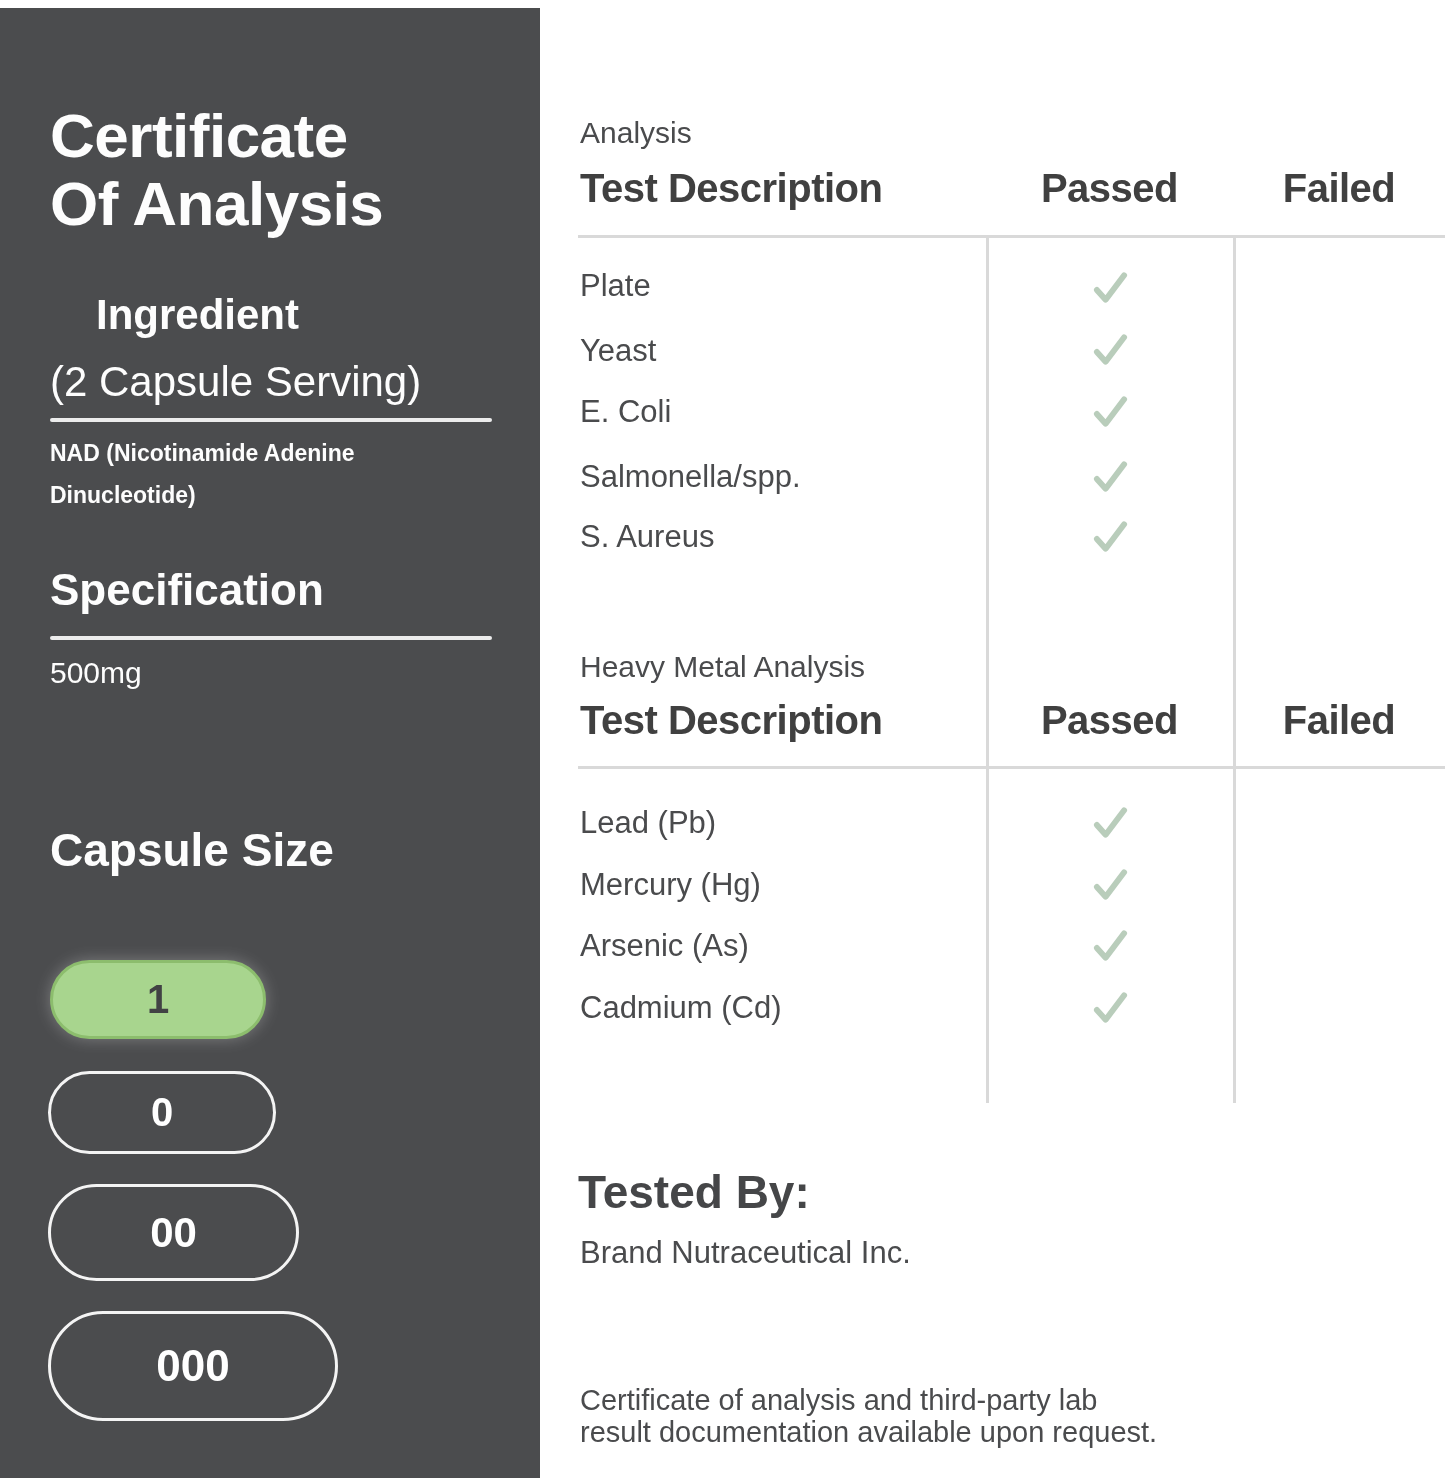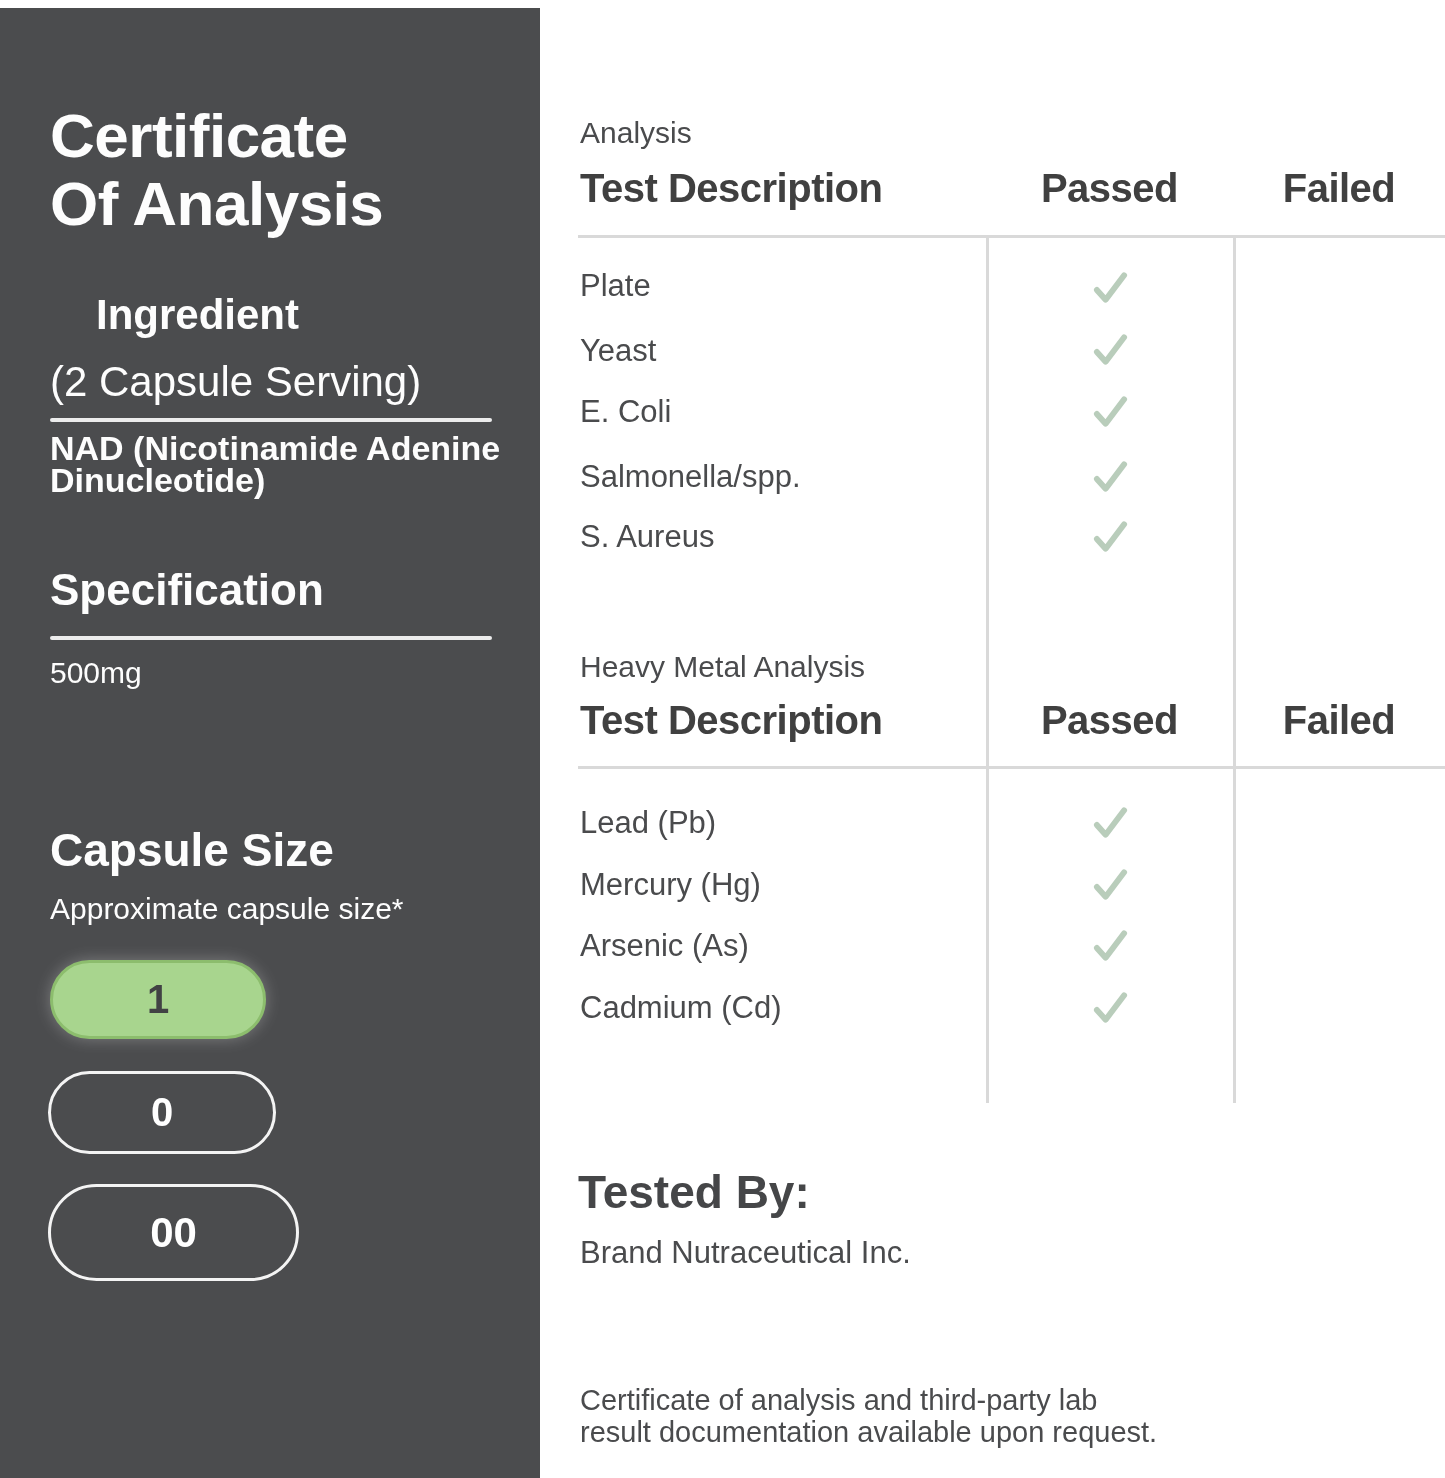--- a/index.html
+++ b/index.html
@@ -14,21 +14,21 @@
     background:#4b4c4e;border-right:2px solid #3e3e40;box-sizing:border-box;
     color:#fdfdfd;
   }
   .sb-abs{position:absolute;left:50px;}
   .sb-title{top:94px;font-size:62px;font-weight:700;line-height:68px;white-space:pre-line;letter-spacing:-0.5px;}
   .sb-ing-head{top:283px;font-size:42px;font-weight:700;margin-left:46px;}
   .sb-ing-sub{top:350px;font-size:42px;font-weight:400;}
   .sb-rule{position:absolute;left:50px;width:442px;height:4px;background:#ececec;border-radius:2px;}
   .sb-rule1{top:410px;}
   .sb-rule2{top:628px;}
-  .sb-ing-val{top:424px;font-size:34px;font-weight:600;line-height:32px;white-space:pre-line;}
+  .sb-ing-val{top:424px;font-size:23px;font-weight:600;line-height:42px;white-space:pre-line;}
   .sb-spec-head{top:557px;font-size:44px;font-weight:700;}
   .sb-spec-val{top:648px;font-size:30px;font-weight:400;}
   .sb-cap-head{top:815px;font-size:46px;font-weight:700;}
   .sb-cap-sub{top:884px;font-size:30px;font-weight:400;}
   .pill{
     position:absolute;display:flex;align-items:center;justify-content:center;
     border:3px solid #f4f4f4;border-radius:999px;box-sizing:border-box;
     color:#ffffff;font-weight:700;background:transparent;cursor:pointer;
   }
   .pill-0{left:50px;top:952px;width:216px;height:79px;font-size:40px;}
@@ -68,30 +68,32 @@
     <div class="sb-abs sb-ing-sub">(2 Capsule Serving)</div>
     <div class="sb-rule sb-rule1"></div>
     <div class="sb-abs sb-ing-val">NAD (Nicotinamide Adenine
 Dinucleotide)</div>
 
     <div class="sb-abs sb-spec-head">Specification</div>
     <div class="sb-rule sb-rule2"></div>
     <div class="sb-abs sb-spec-val">500mg</div>
 
     <div class="sb-abs sb-cap-head">Capsule Size</div>
-    <div class="sb-abs sb-cap-sub">Approximate capsule size*</div>
 
     <div class="pill pill-0 selected">
       <span>1</span>
     </div>
     <div class="pill pill-1">
       <span>0</span>
     </div>
     <div class="pill pill-2">
       <span>00</span>
+    </div>
+    <div class="pill pill-3">
+      <span>000</span>
     </div>
   </div>
 
   <div class="main">
 
     <div class="vline vline-1"></div>
     <div class="vline vline-2"></div>
 
     <div class="m-abs section-label" style="left:40px;top:116px;">Analysis</div>
     <div class="m-abs th" style="left:40px;top:166px;">Test Description</div>

